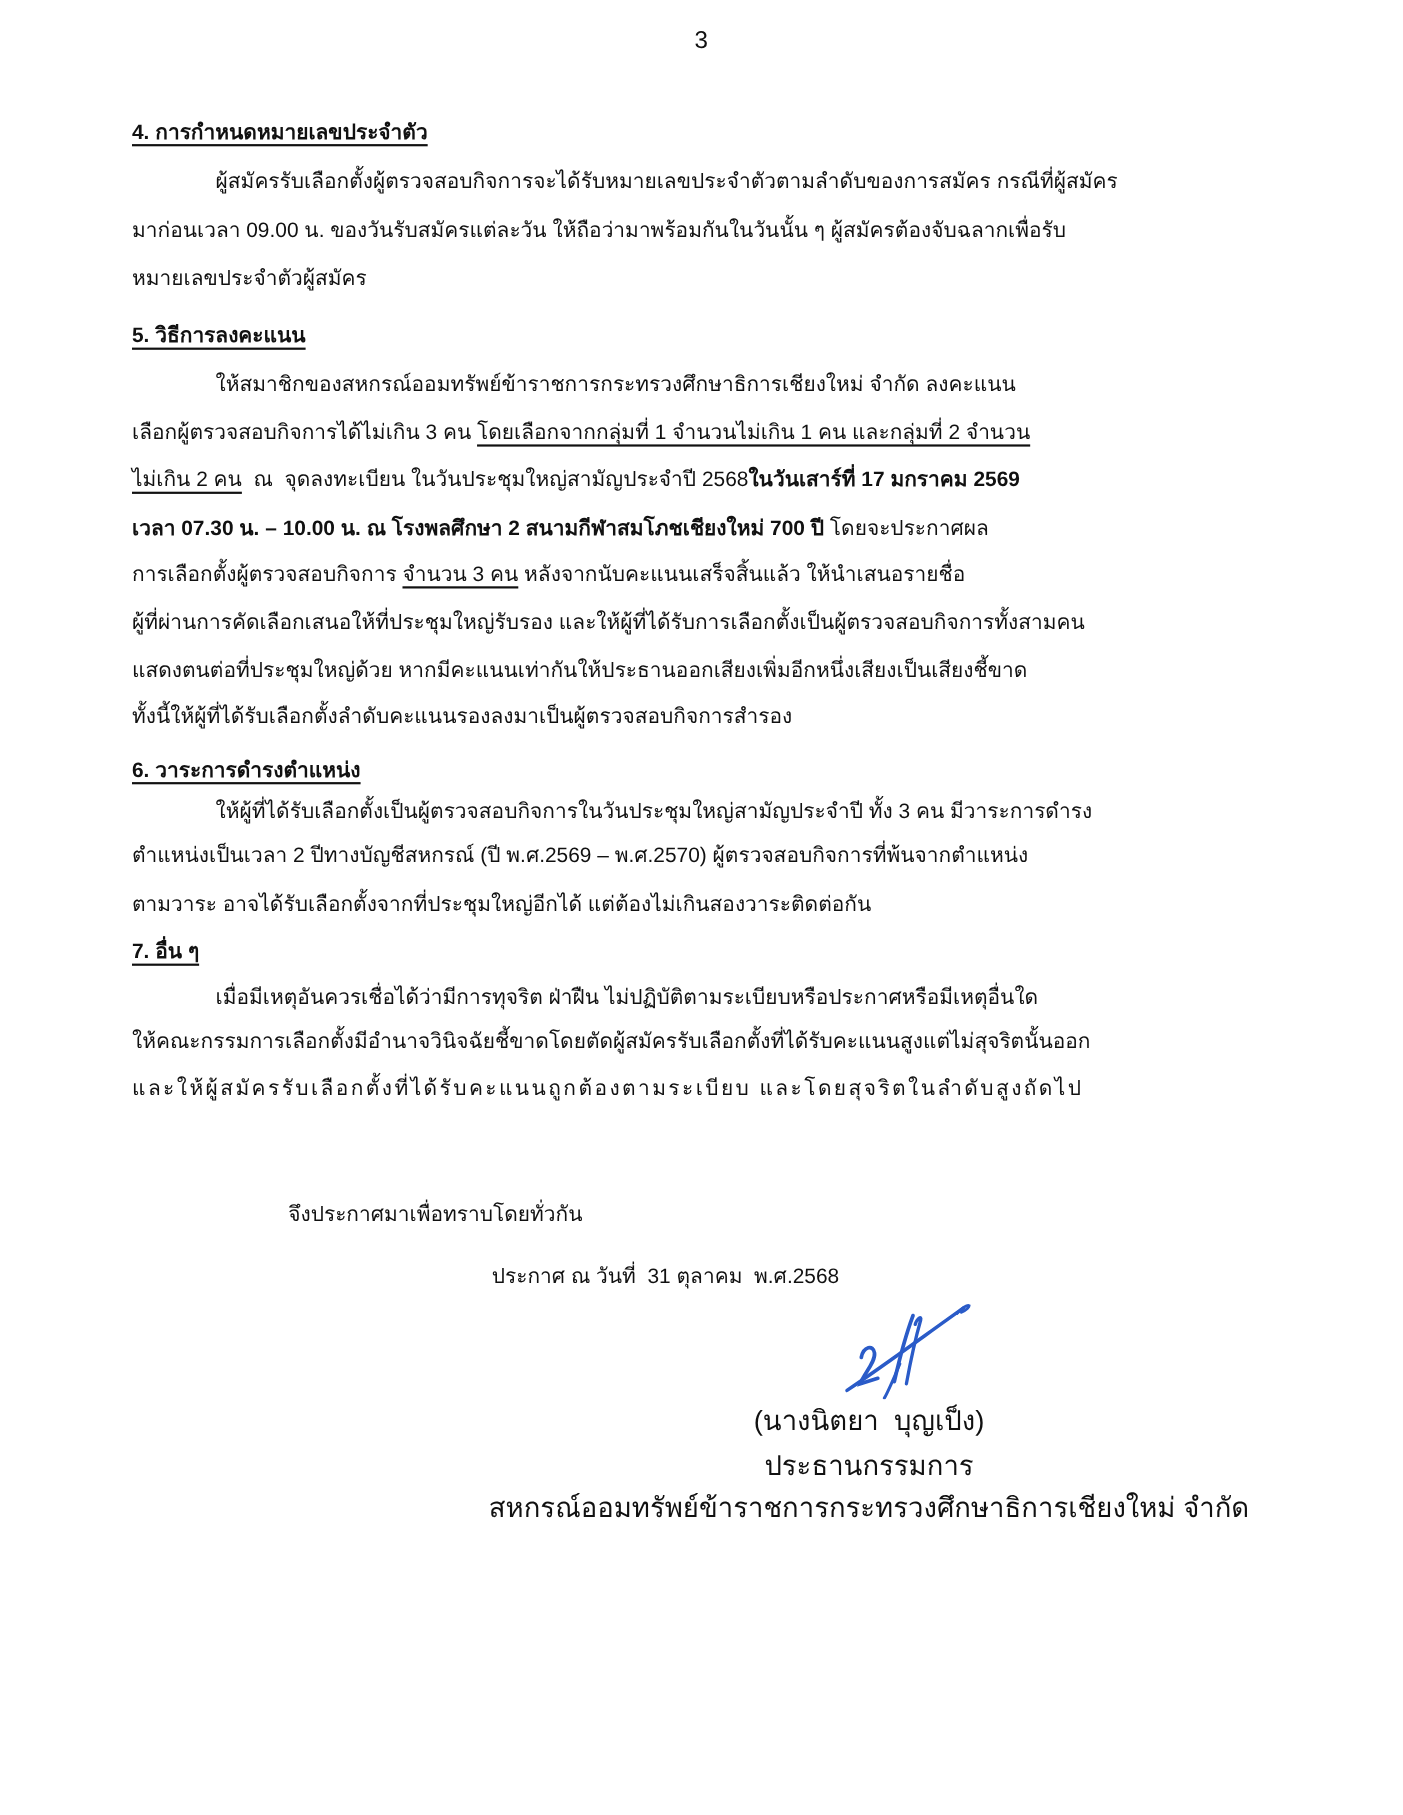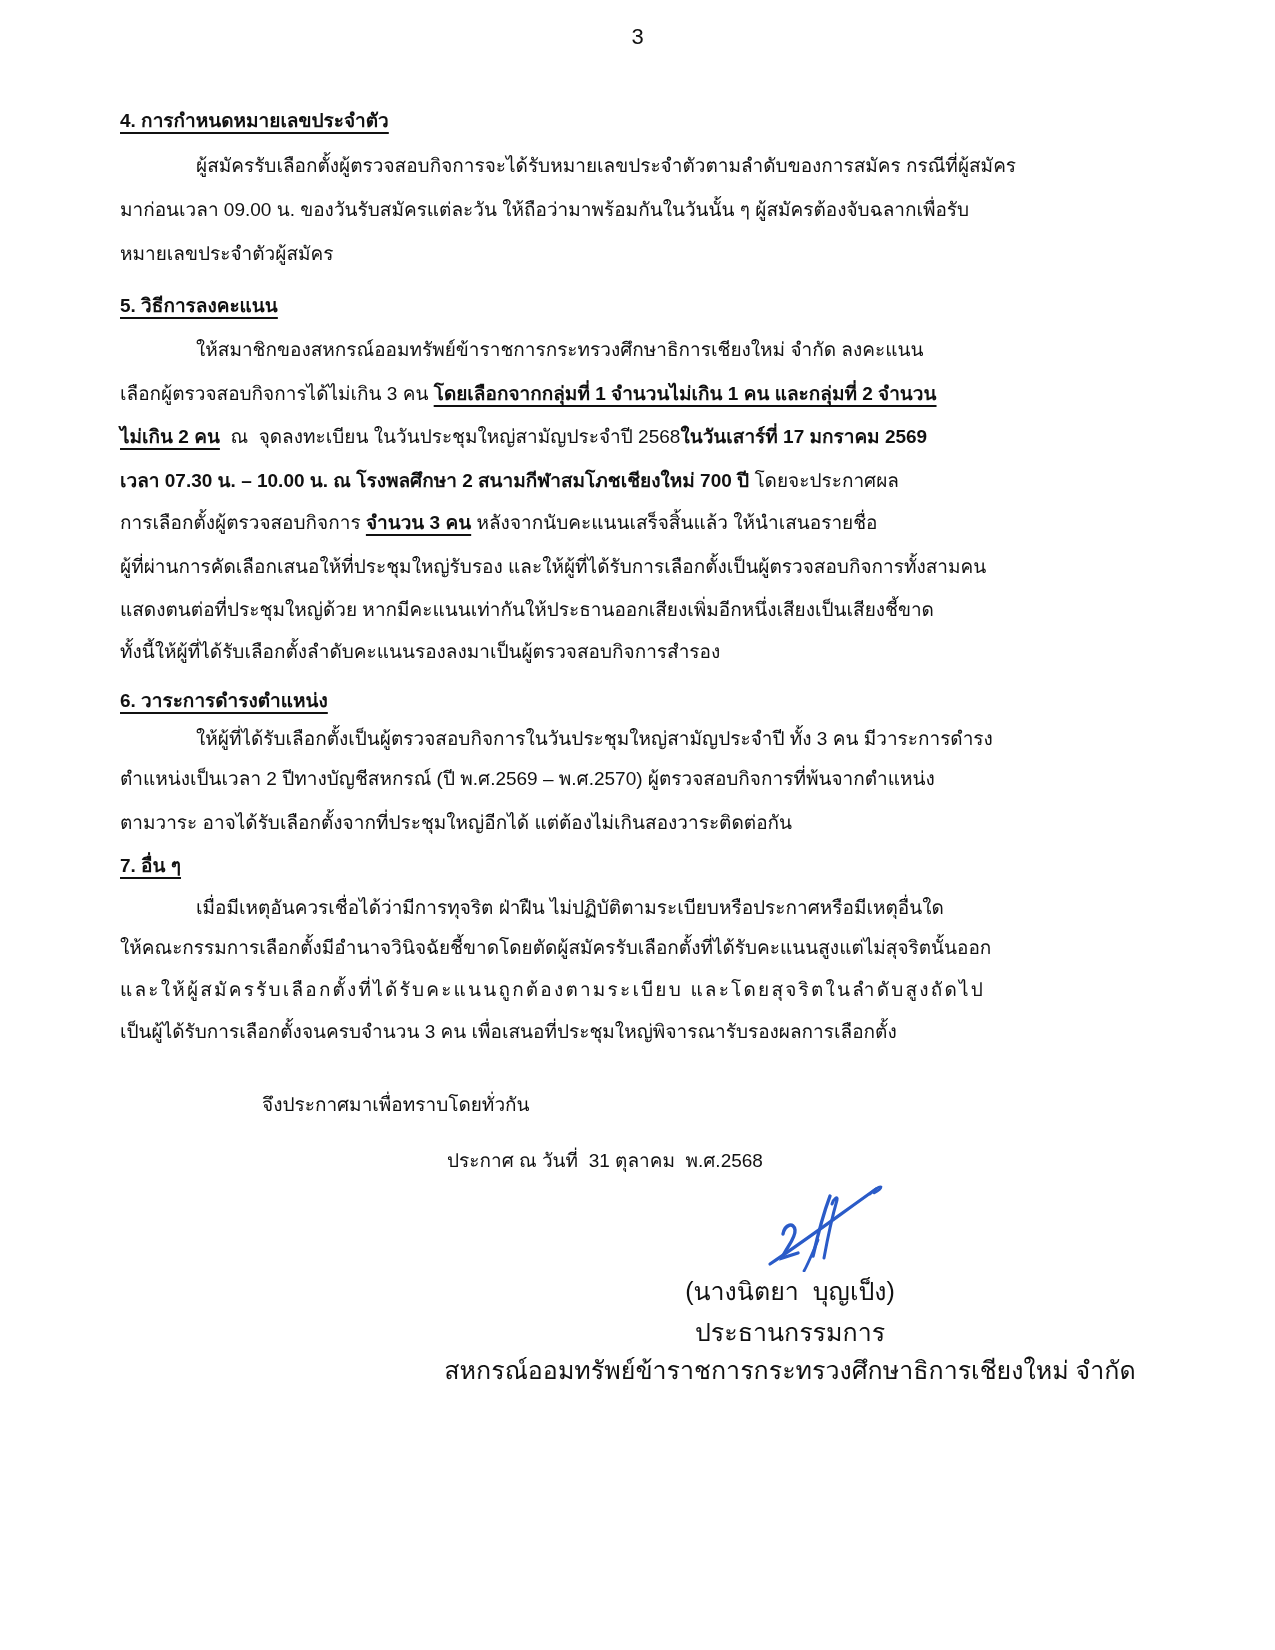--- a/index.html
+++ b/index.html
@@ -28,21 +28,21 @@
   }
   .heading{
     font-weight:bold;
     text-decoration:underline;
     text-decoration-thickness:2px;
     text-underline-offset:5px;
   }
   .indent{padding-left:76px;}
   .b{font-weight:bold;}
   .bu{
-    font-weight:bold;
+    font-weight:normal;
     text-decoration:underline;
     text-decoration-thickness:2px;
     text-underline-offset:5px;
   }
   .spread{letter-spacing:2.2px;}
   .center-block{
     position:absolute;
     left:790px;
     transform:translateX(-50%);
     font-size:25px;
@@ -81,21 +81,20 @@
 
   <div class="line heading" style="top:690px">6. วาระการดำรงตำแหน่ง</div>
   <div class="line indent" style="top:728px">ให้ผู้ที่ได้รับเลือกตั้งเป็นผู้ตรวจสอบกิจการในวันประชุมใหญ่สามัญประจำปี ทั้ง 3 คน มีวาระการดำรง</div>
   <div class="line" style="top:768px">ตำแหน่งเป็นเวลา 2 ปีทางบัญชีสหกรณ์ (ปี พ.ศ.2569 – พ.ศ.2570) ผู้ตรวจสอบกิจการที่พ้นจากตำแหน่ง</div>
   <div class="line" style="top:812px">ตามวาระ อาจได้รับเลือกตั้งจากที่ประชุมใหญ่อีกได้ แต่ต้องไม่เกินสองวาระติดต่อกัน</div>
 
   <div class="line heading" style="top:855px">7. อื่น ๆ</div>
   <div class="line indent" style="top:897px">เมื่อมีเหตุอันควรเชื่อได้ว่ามีการทุจริต ฝ่าฝืน ไม่ปฏิบัติตามระเบียบหรือประกาศหรือมีเหตุอื่นใด</div>
   <div class="line" style="top:937px">ให้คณะกรรมการเลือกตั้งมีอำนาจวินิจฉัยชี้ขาดโดยตัดผู้สมัครรับเลือกตั้งที่ได้รับคะแนนสูงแต่ไม่สุจริตนั้นออก</div>
   <div class="line spread" style="top:979px">และให้ผู้สมัครรับเลือกตั้งที่ได้รับคะแนนถูกต้องตามระเบียบ และโดยสุจริตในลำดับสูงถัดไป</div>
-  <div class="line" style="top:1021px">เป็นผู้ได้รับการเลือกตั้งจนครบจำนวน 3 คน เพื่อเสนอที่ประชุมใหญ่พิจารณารับรองผลการเลือกตั้ง</div>
 
   <div class="line" style="top:1094px;left:262px">จึงประกาศมาเพื่อทราบโดยทั่วกัน</div>
   <div class="line" style="top:1150px;left:447px">ประกาศ ณ วันที่  31 ตุลาคม  พ.ศ.2568</div>
 
   <svg class="signature-svg" viewBox="0 0 140 100">
     <path d="M 12 92 C 45 70, 80 44, 118 17" fill="none" stroke-width="3.2" stroke-linecap="round" stroke="#2a5bc8"></path>
     <path d="M 112 22 C 117 17, 121 14, 123 15 C 123 17, 120 19, 116 21" fill="none" stroke-width="2.6" stroke-linecap="round" stroke="#2a5bc8"></path>
     <path d="M 25 62 C 27 52, 36 50, 37 58 C 38 66, 28 76, 24 86 L 40 81" fill="none" stroke-width="3.4" stroke-linecap="round" stroke="#2a5bc8"></path>
     <path d="M 55 84 C 60 62, 66 40, 72 24" fill="none" stroke-width="3.4" stroke-linecap="round" stroke="#2a5bc8"></path>
     <path d="M 66 86 C 70 64, 75 42, 79 28 C 80 24, 76 26, 74 32" fill="none" stroke-width="3" stroke-linecap="round" stroke="#2a5bc8"></path>

